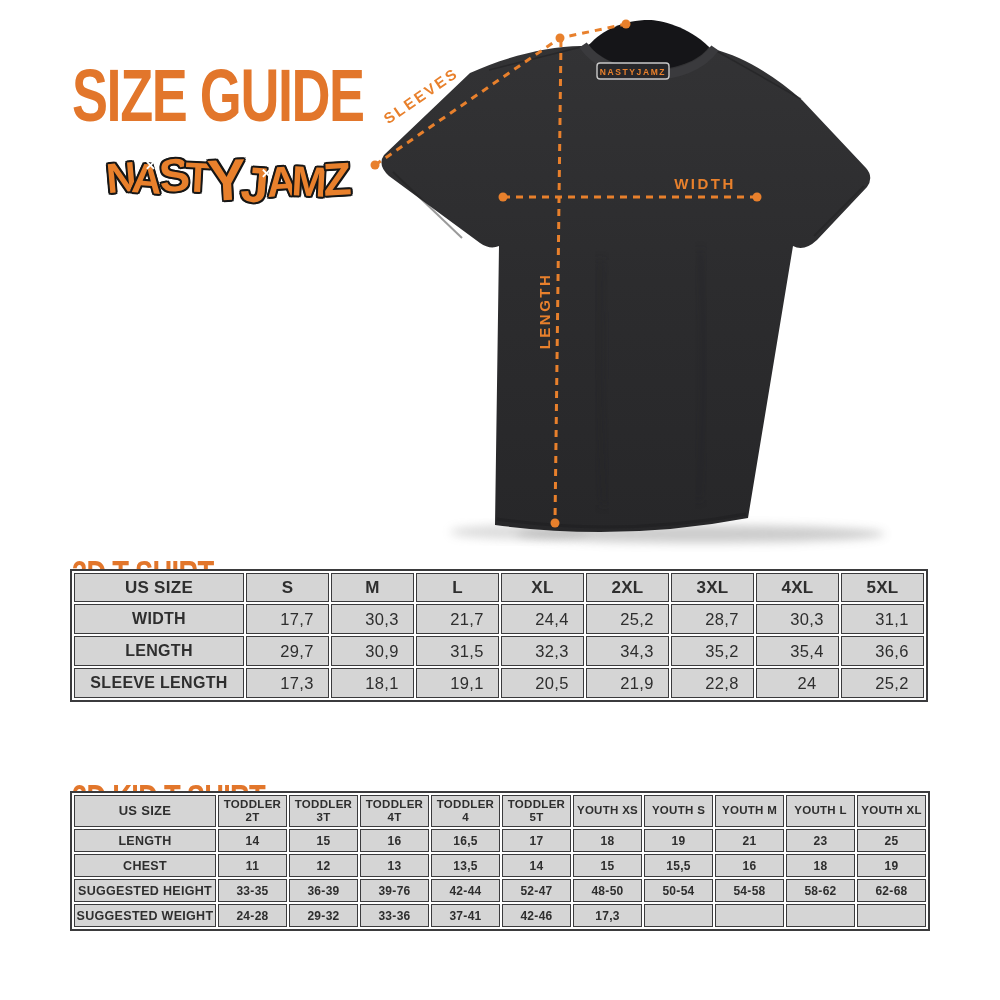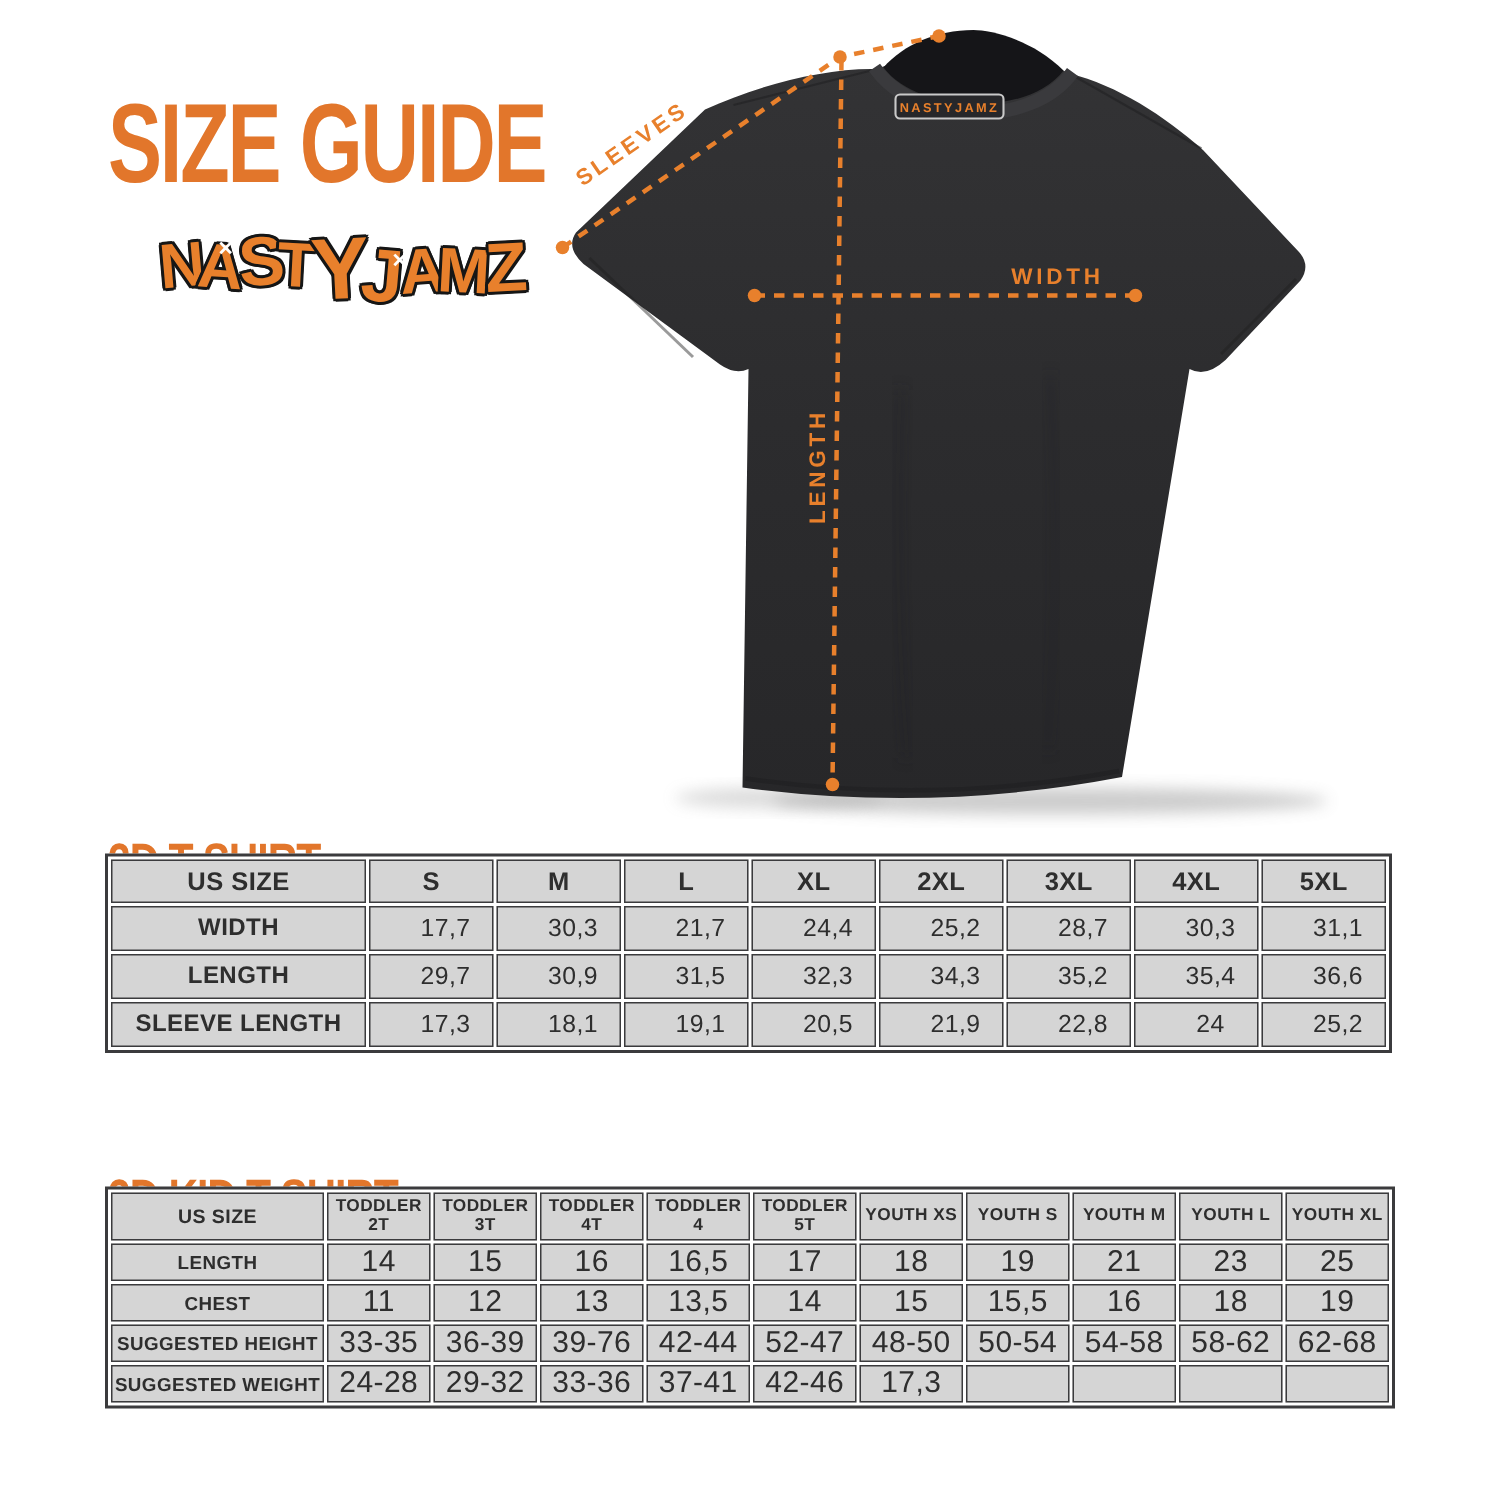--- a/index.html
+++ b/index.html
@@ -62,21 +62,21 @@
   table.adult { left:70px; top:569px; width:858px; }
   table.adult col.label-col { width:170px; }
   table.adult th { font-size:17px;   font-weight:bold; height:27px; }
   table.adult td { font-size:16.5px; font-weight:normal; height:28px;padding-left:20px; }
   table.adult tbody th.rowlabel { font-size:16px; }
 
   table.kid { left:70px; top:791px; width:860px; }
   table.kid col.label-col { width:142px; }
   table.kid thead th { font-size:11.5px; font-weight:bold; height:30px; line-height:1.15; }
   table.kid thead th:first-child { font-size:13px; }
-  table.kid td { font-size:20px; font-weight:normal; height:21px; }
+  table.kid td { font-size:12px; font-weight:bold; height:21px; }
   table.kid tbody th.rowlabel { font-size:12.5px; font-weight:bold; height:21px; }
 
   
   #tshirt-figure { position:absolute; left:365px; top:0; }
   #tshirt-figure text {
     font-family:"Liberation Sans", sans-serif; font-weight:bold;
     fill:#E8802C;
   }
 </style>
 </head>

